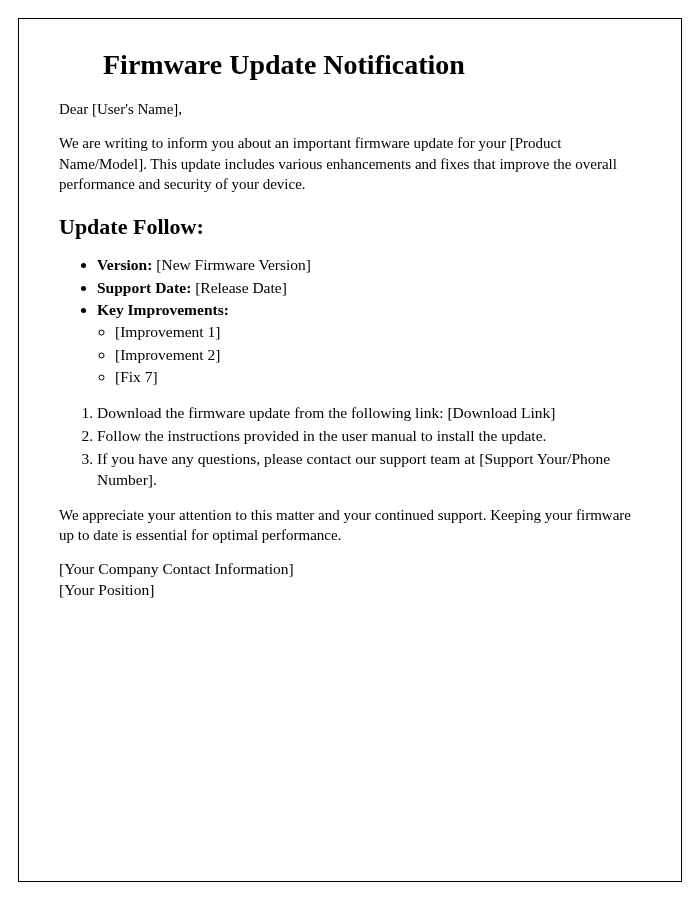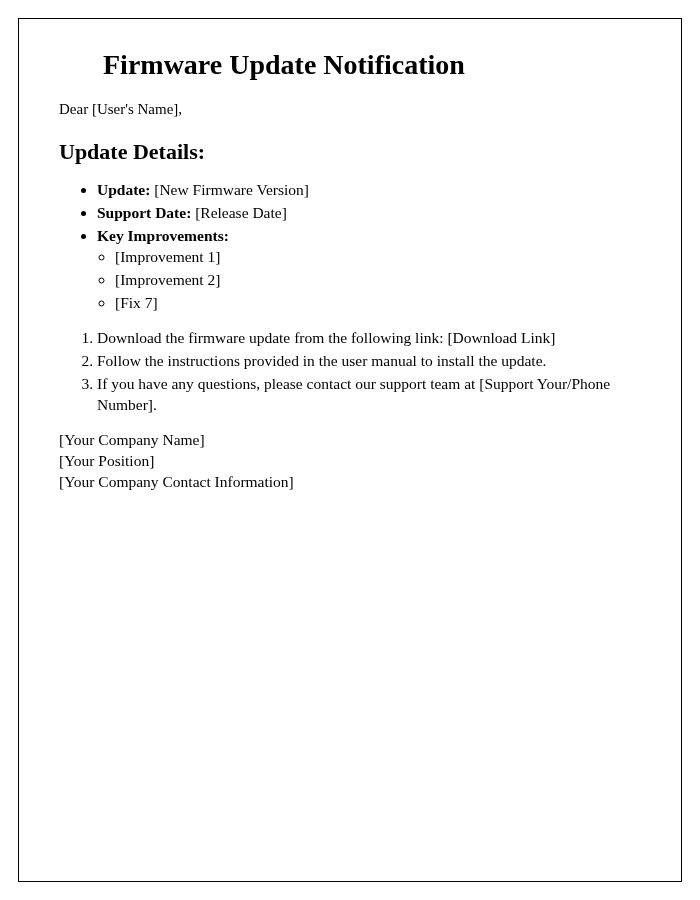--- a/index.html
+++ b/index.html
@@ -58,26 +58,27 @@
   </style>
 </head>
 <body>
 
 <div class="page">
 
   <h1>Firmware Update Notification</h1>
 
   <p>Dear [User's Name],</p>
 
+  <p>We are writing to inform you about an important firmware update for your [Product Name/Model]. This update includes various enhancements and fixes that improve the overall performance and security of your device.</p>
 
-  <h2>Update Details:</h2>
+  <h2>Update Follow:</h2>
 
   <ul>
     <li>
-      <strong>Update:</strong><span> [New Firmware Version]</span>
+      <strong>Version:</strong><span> [New Firmware Version]</span>
     </li>
     <li>
       <strong>Support Date:</strong><span> [Release Date]</span>
     </li>
     <li>
       <strong>Key Improvements:</strong>
       <ul>
         <li>[Improvement 1]</li>
         <li>[Improvement 2]</li>
         <li>[Fix 7]</li>
@@ -85,20 +86,20 @@
     </li>
   </ul>
 
 
   <ol>
     <li>Download the firmware update from the following link: [Download Link]</li>
     <li>Follow the instructions provided in the user manual to install the update.</li>
     <li>If you have any questions, please contact our support team at [Support Your/Phone Number].</li>
   </ol>
 
+  <p>We appreciate your attention to this matter and your continued support. Keeping your firmware up to date is essential for optimal performance.</p>
 
   <div>
-    <div class="sig-line">[Your Company Name]</div>
+    <div class="sig-line">[Your Company Contact Information]</div>
     <div class="sig-line">[Your Position]</div>
-    <div class="sig-line">[Your Company Contact Information]</div>
   </div>
 
 </div>
 
 </body></html>

